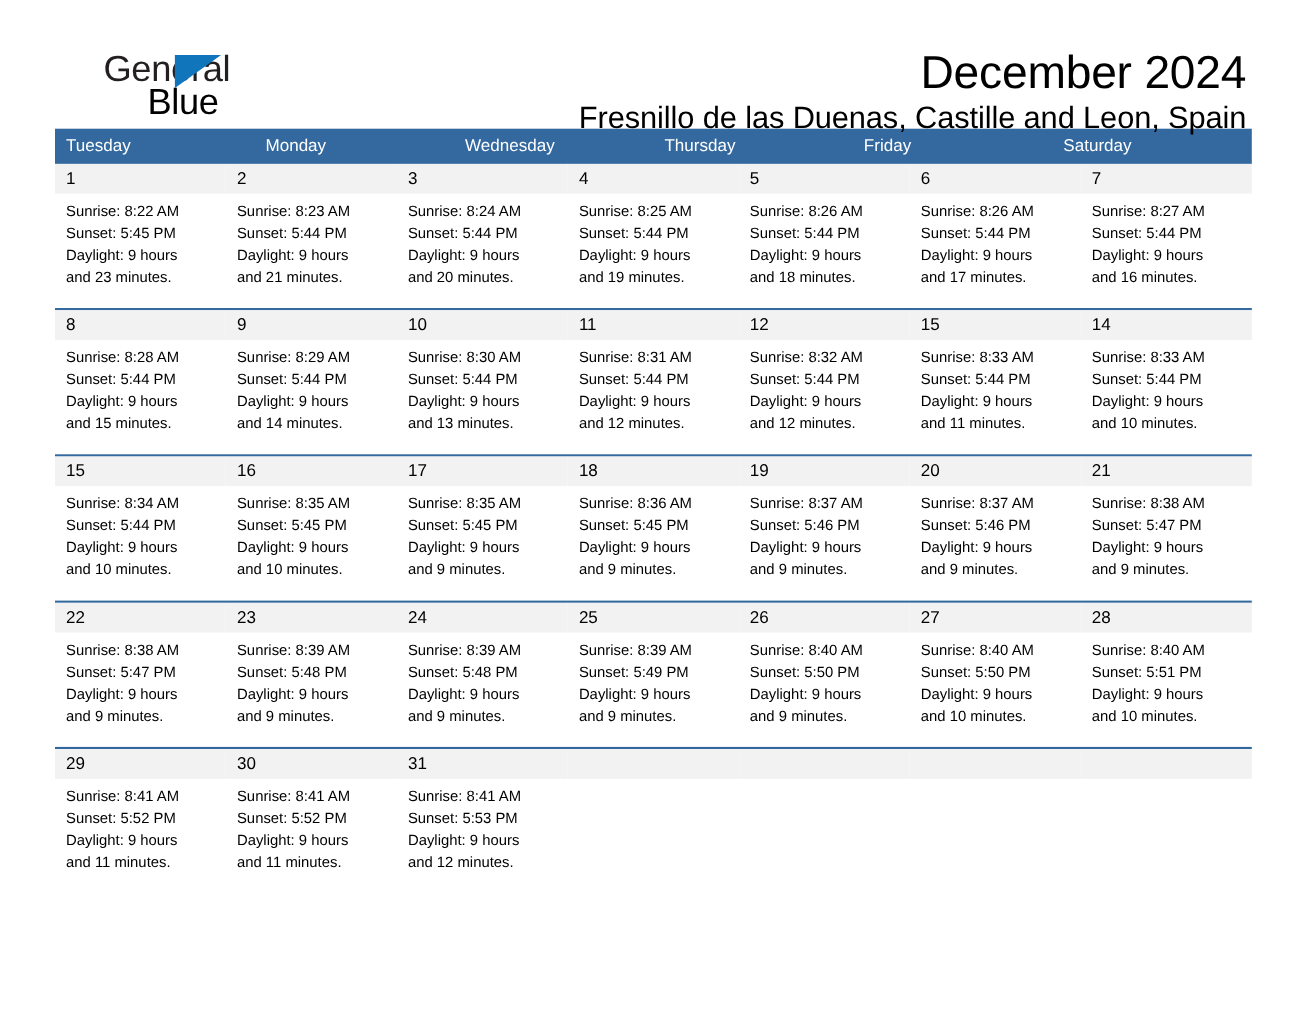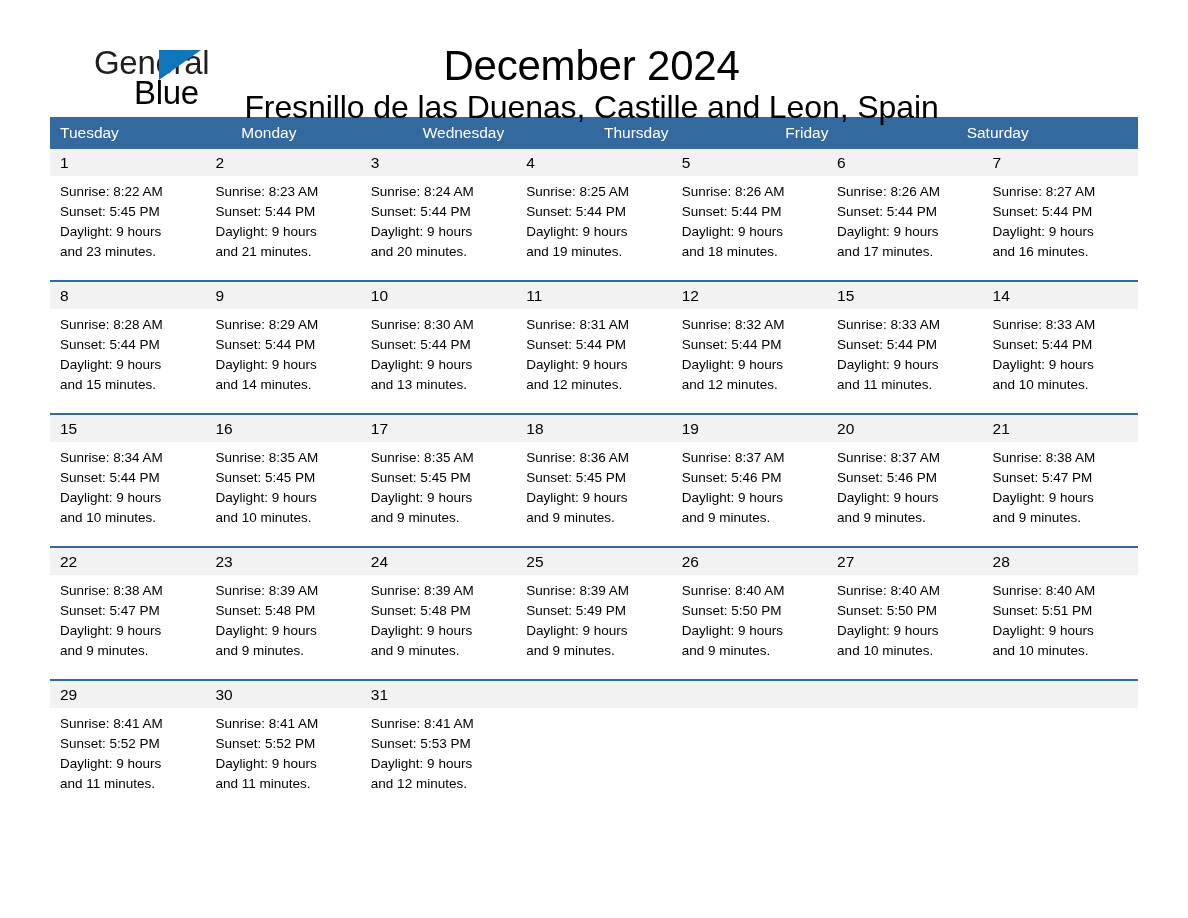--- a/index.html
+++ b/index.html
@@ -57,33 +57,33 @@
   .brand-blue {
     position: absolute;
     left: 76px;
     top: 30px;
     font-size: 33px;
     letter-spacing: -0.3px;
     color: #000000;
     font-family: "Liberation Sans", sans-serif;
   }
   .title-block {
-    text-align: center;
+    text-align: right;
     padding-right: 5px;
   }
   .month-title {
     font-size: 42px;
     line-height: 48px;
     font-weight: normal;
     color: #000000;
     margin: 0;
     letter-spacing: -0.2px;
   }
   .location-title {
-    font-size: 32px;
+    font-size: 28px;
     line-height: 34px;
     font-weight: normal;
     color: #000000;
     margin: 0;
     letter-spacing: -0.1px;
   }
 
   
   .calendar {
     width: 1088px;

